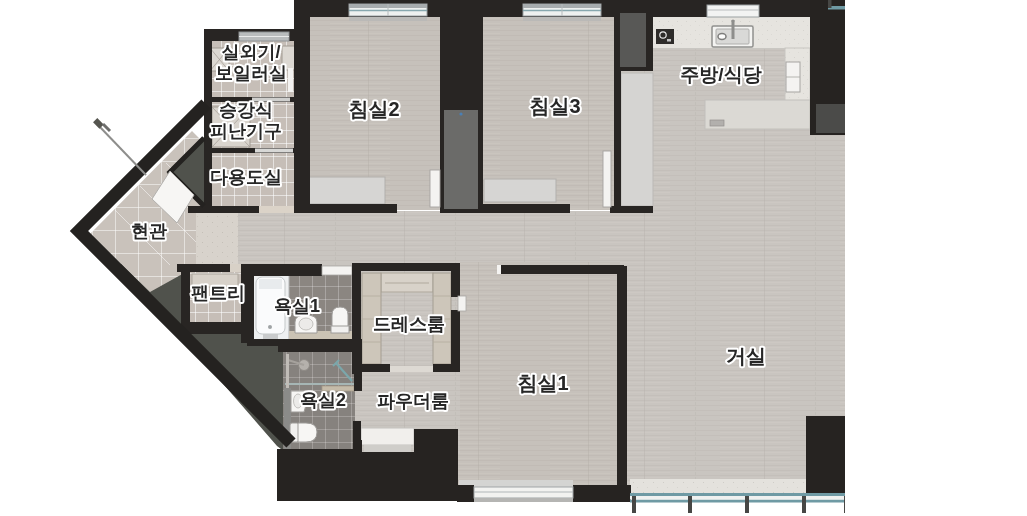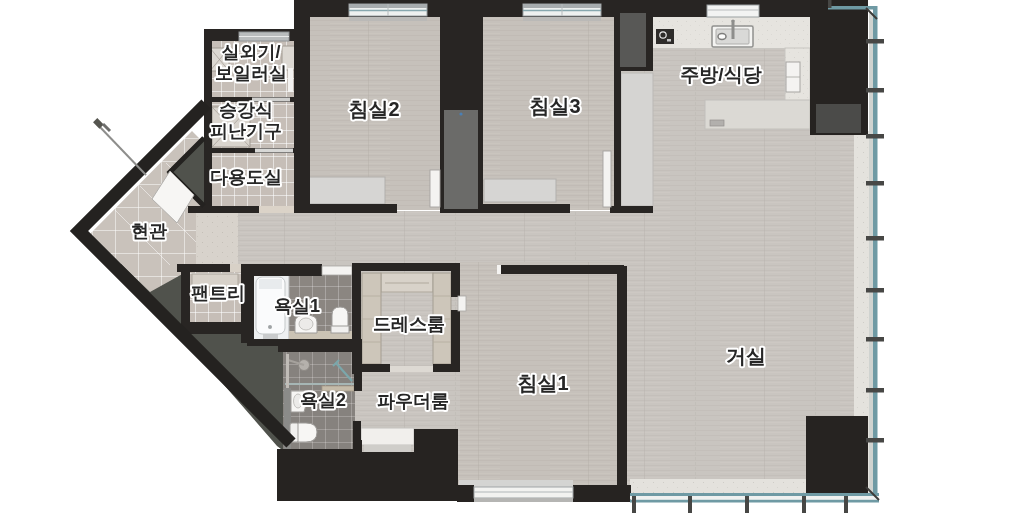--- a/index.html
+++ b/index.html
@@ -1,16 +1,16 @@
 <!DOCTYPE html>
 <html><head>
 <meta charset="utf-8">
 <style>
 html,body{margin:0;padding:0;background:#ffffff;}
-#plan{position:relative;width:1027px;height:516px;background:#ffffff;overflow:hidden;}
+#plan{position:relative;width:845px;height:516px;background:#ffffff;overflow:hidden;}
 text{font-family:"Liberation Sans",sans-serif;font-weight:700;fill:#262626;stroke:#ffffff;stroke-width:4px;paint-order:stroke;stroke-linejoin:round;}
 </style>
 </head>
 <body>
 <div id="plan">
 <svg width="1027" height="516" viewBox="0 0 1027 516">
 <defs>
 <pattern id="wood" width="120" height="5" patternUnits="userSpaceOnUse">
 <rect width="120" height="5" fill="#c9c5c0"></rect>
 <rect width="120" height="1" fill="#bfbab4" opacity="0.5"></rect>

